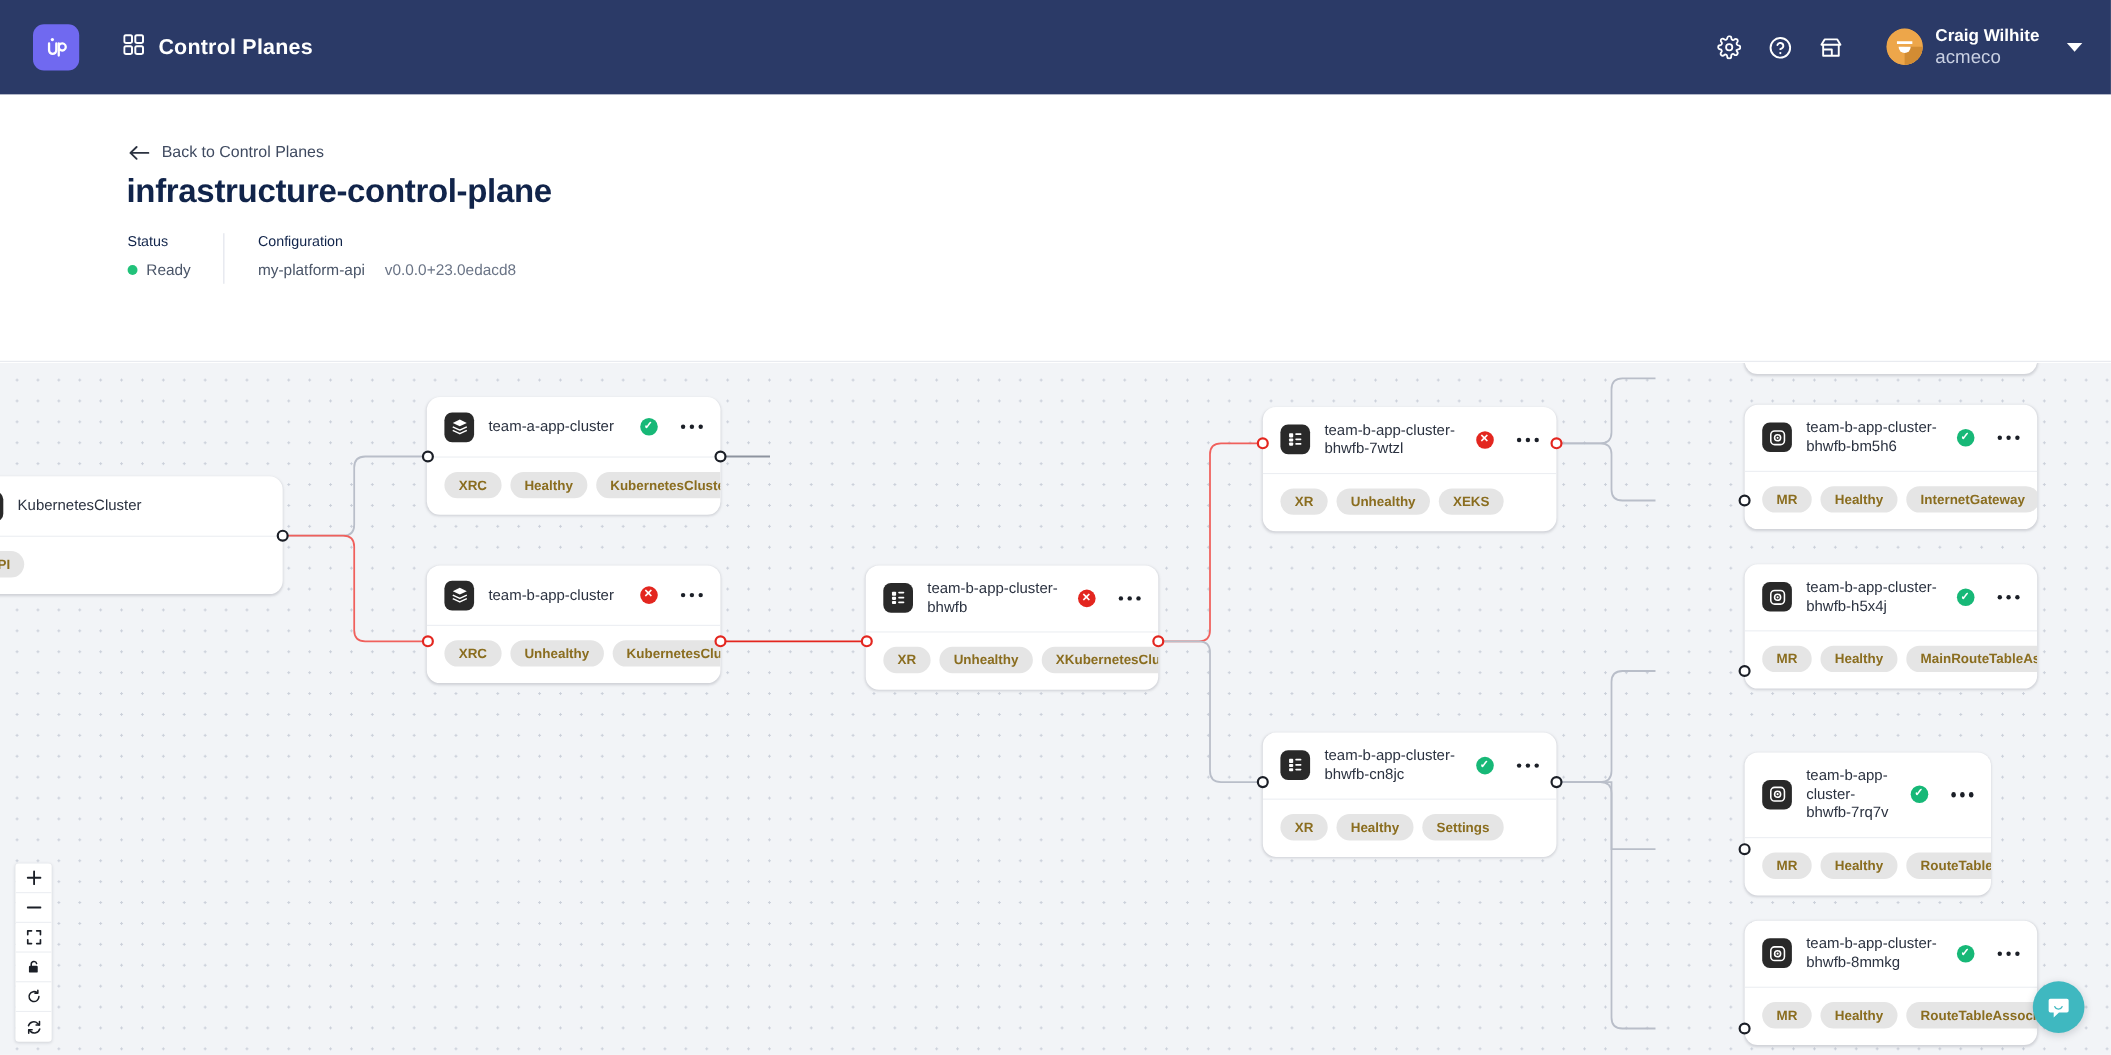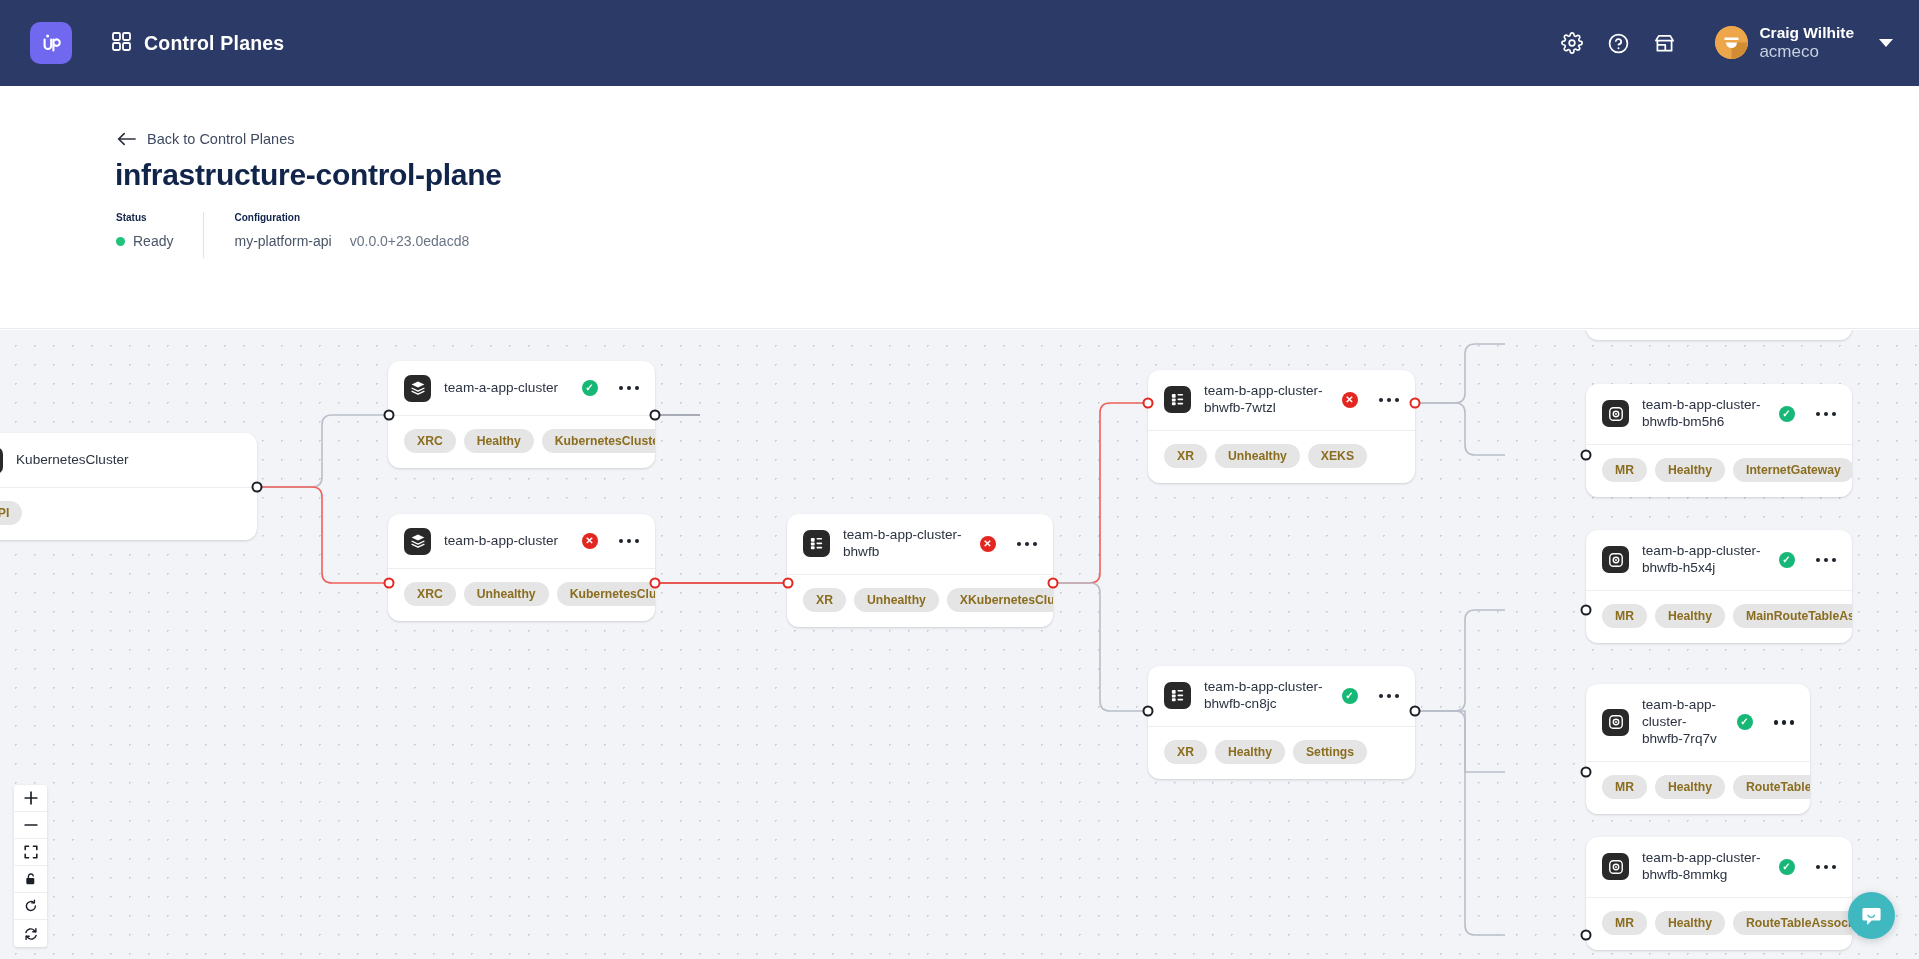--- a/index.html
+++ b/index.html
@@ -75,21 +75,21 @@
   }
   .page-title {
     position: absolute; left: 115px; top: 72px;
     color: #11244a; font-size: 30px; font-weight: 700; letter-spacing: -.3px;
   }
   .meta-row {
     position: absolute; left: 116px; top: 126px;
     display: flex; align-items: flex-start;
   }
   .meta-col { display: flex; flex-direction: column; gap: 10px; }
-  .meta-label { color: #11244a; font-size: 10px; font-weight: 700; }
+  .meta-label { color: #11244a; font-size: 13px; font-weight: 400; }
   .meta-value { color: #4a5568; font-size: 14px; display: flex; align-items: center; gap: 8px; }
   .status-dot { width: 9px; height: 9px; border-radius: 50%; background: #21c27a; display: inline-block; }
   .meta-divider {
     width: 1px; background: #dfe2ea; align-self: stretch;
     margin: 0 30px; min-height: 46px;
   }
   .cfg-version { color: #6a7486; margin-left: 10px; }
 
   .tabs {
     position: absolute; left: 115px; top: 278px;
@@ -472,21 +472,21 @@
     <div class="node-sep"></div>
     <div class="node-tags">
       <span class="tag">XR</span>
       <span class="tag">Healthy</span>
       <span class="tag">Settings</span>
     </div>
   </div>
   <div class="port" style="left:1148px; top:381px;"></div>
   <div class="port" style="left:1415px; top:381px;"></div>
 
-  <div class="node" style="left:1586px; top:54px; width:266px;">
+  <div class="node" style="left:1586px; top:38px; width:266px;">
     <div class="node-head">
       <span class="node-icon">
         <svg width="16" height="16" viewBox="0 0 18 18" fill="none" stroke="#ffffff" stroke-width="1.6" aria-hidden="true">
           <rect x="2" y="2" width="14" height="14" rx="4"></rect>
           <circle cx="9" cy="9" r="3.1"></circle>
           <circle cx="9" cy="9" r="1.1" fill="#ffffff" stroke="none"></circle>
         </svg>
       </span>
       <span class="node-name">team-b-app-cluster-bhwfb-bm5h6</span>
       <span class="health ok">✓</span>
@@ -498,21 +498,21 @@
     </div>
     <div class="node-sep"></div>
     <div class="node-tags">
       <span class="tag">MR</span>
       <span class="tag">Healthy</span>
       <span class="tag">InternetGateway</span>
     </div>
   </div>
   <div class="port" style="left:1586px; top:125px;"></div>
 
-  <div class="node" style="left:1586px; top:200px; width:266px;">
+  <div class="node" style="left:1586px; top:183px; width:266px;">
     <div class="node-head">
       <span class="node-icon">
         <svg width="16" height="16" viewBox="0 0 18 18" fill="none" stroke="#ffffff" stroke-width="1.6" aria-hidden="true">
           <rect x="2" y="2" width="14" height="14" rx="4"></rect>
           <circle cx="9" cy="9" r="3.1"></circle>
           <circle cx="9" cy="9" r="1.1" fill="#ffffff" stroke="none"></circle>
         </svg>
       </span>
       <span class="node-name">team-b-app-cluster-bhwfb-h5x4j</span>
       <span class="health ok">✓</span>

